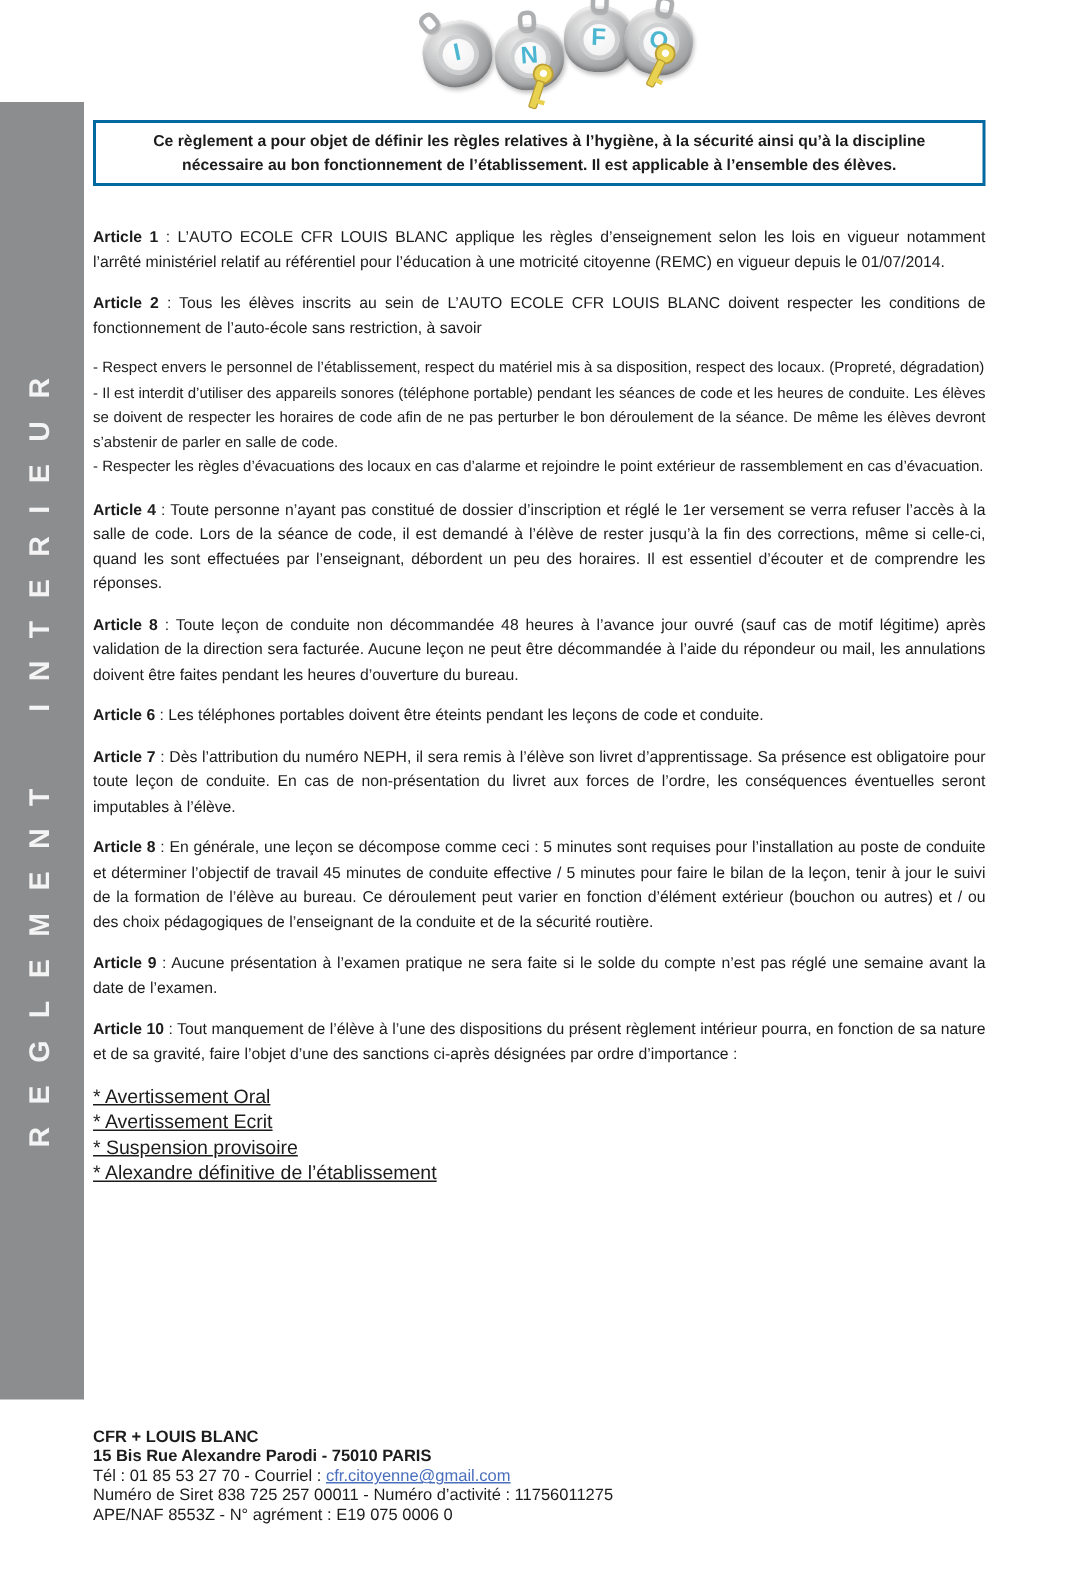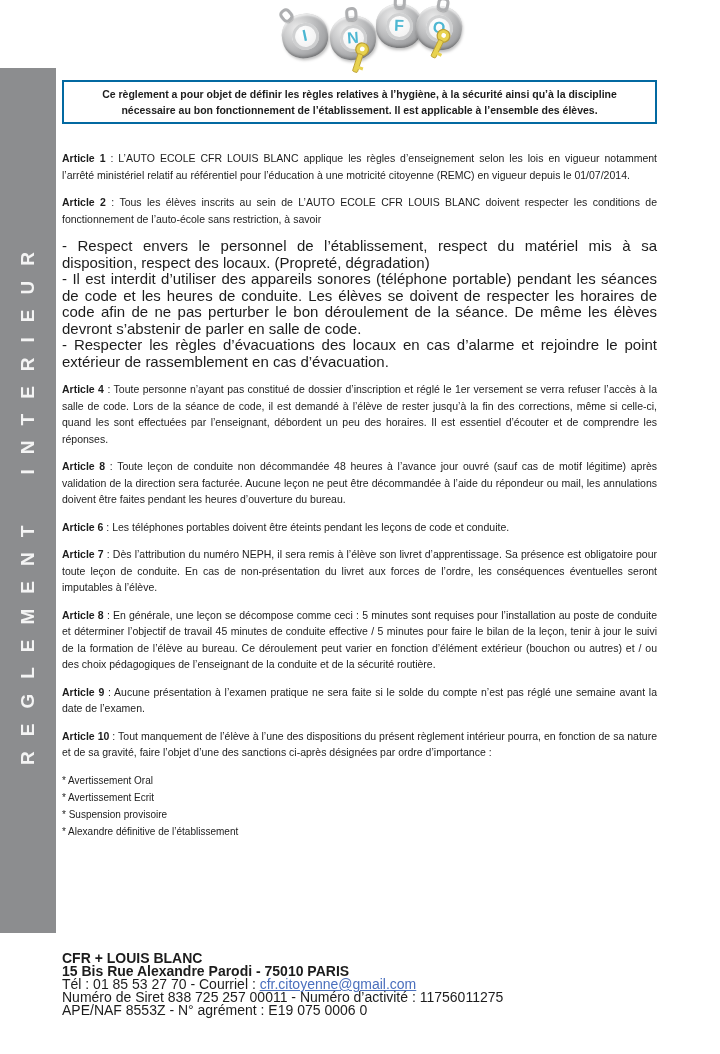--- a/index.html
+++ b/index.html
@@ -51,26 +51,26 @@
   
   .content { position:absolute; left:62px; right:63px; top:80px; }
   .intro-box {
     border:2px solid #0369a1; font-weight:bold; text-align:center;
     font-size:10.5px; line-height:16px; padding:4px 12px;
   }
   .articles { margin-top:26px; }
   .para { margin:0 0 11px 0; font-size:10.5px; line-height:16.5px; text-align:justify; }
   .para strong { font-weight:bold; }
   .rules { margin:0 0 11px 0; }
-  .rule { margin:0; font-size:15px; line-height:16.5px; text-align:justify; }
+  .rule { margin:0; font-size:10px; line-height:16.5px; text-align:justify; }
   .sanctions { margin:0; }
-  .sanction { margin:0; font-size:10px; line-height:17px; }
+  .sanction { margin:0; font-size:13px; line-height:17px;text-decoration:underline; }
 
   
-  .footer { position:absolute; left:62px; top:952px; font-size:14px; line-height:13px; }
+  .footer { position:absolute; left:62px; top:952px; font-size:11px; line-height:13px; }
   .footer-line { margin:0; }
   .bold-line { font-weight:bold; }
   .email-link { color:#4a6fbd; text-decoration:underline; cursor:pointer; }
 
   .ref-block { position:absolute; left:620px; top:1053px; font-size:8.5px; line-height:11px; }
 </style>
 </head>
 <body>
 
 <div class="info-graphic">

